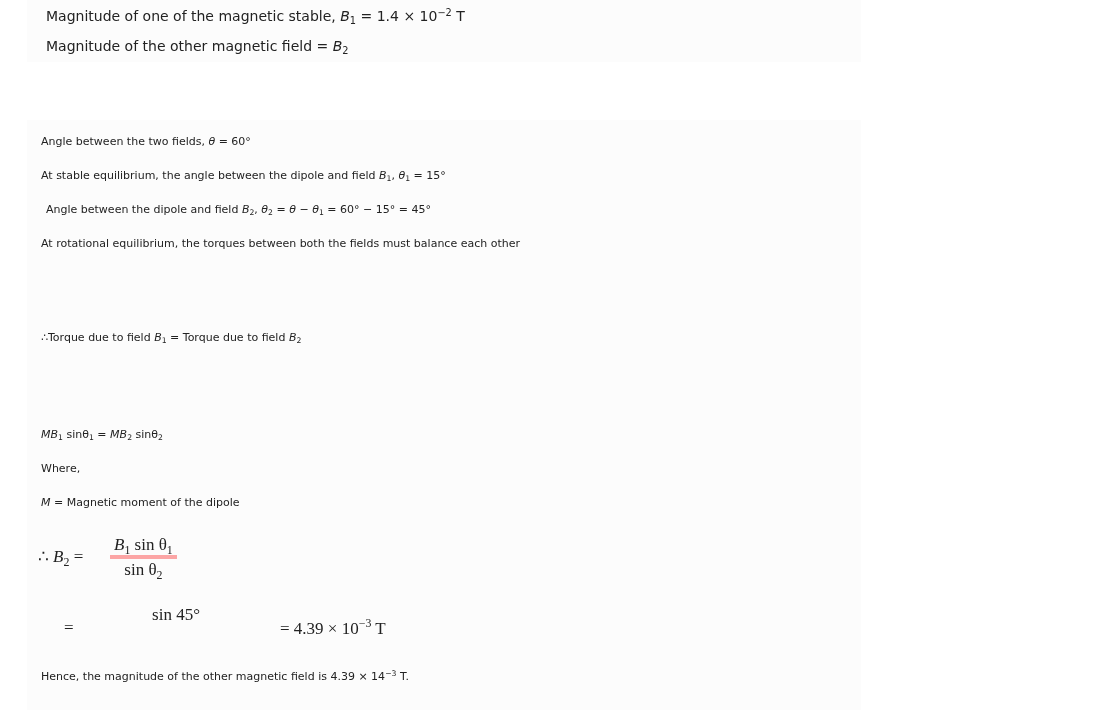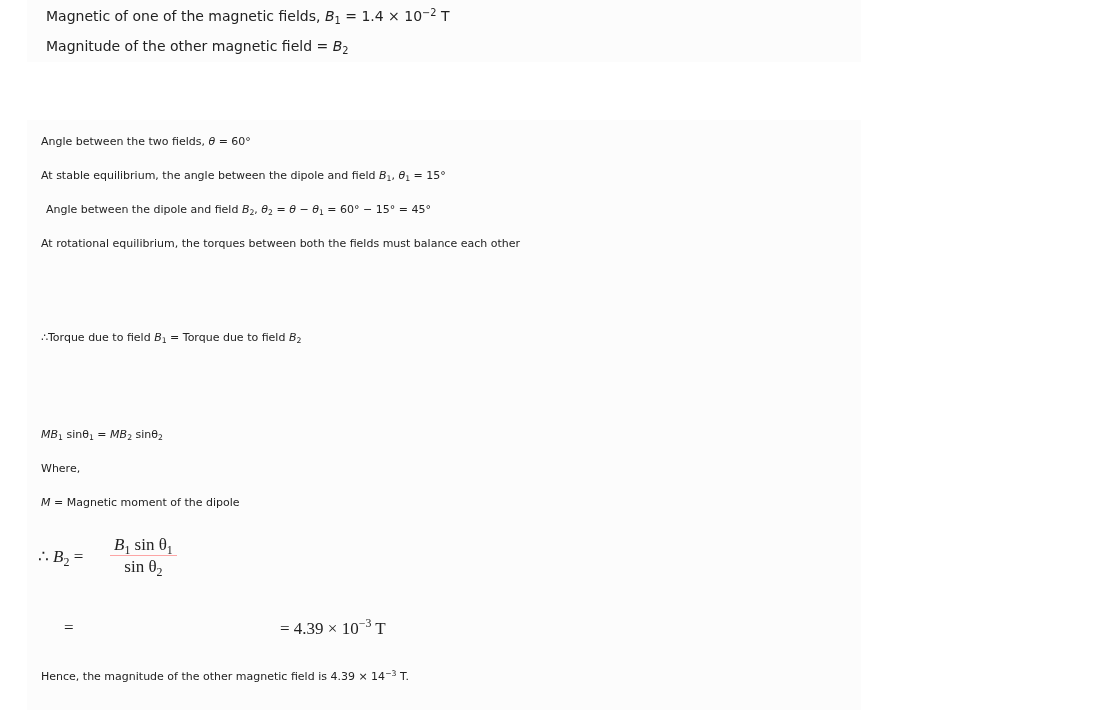--- a/index.html
+++ b/index.html
@@ -8,31 +8,31 @@
   .panel { position:absolute; background:#fcfcfc; }
   .p1 { left:27px; top:0; width:834px; height:62px; }
   .p2 { left:27px; top:120px; width:834px; height:590px; }
   .line { position:absolute; white-space:nowrap; font-size:11px; color:#222; }
   .small { font-size:14px; }
   .it { font-style:italic; }
   sub { font-size:70%; vertical-align:-0.3em; line-height:0; }
   sup { font-size:70%; vertical-align:0.55em; line-height:0; }
   .serif { font-family:"Liberation Serif", "DejaVu Serif", serif; font-size:17px; color:#222; }
   .frac { position:absolute; display:inline-block; text-align:center; }
-  .frac .num { display:block; padding:0 4px; border-bottom:1px solid #fca5a5; line-height:20px; }
+  .frac .num { display:block; padding:0 4px; border-bottom:4px solid #fca5a5; line-height:20px; }
   .frac .den { display:block; padding:0 4px; line-height:22px; }
 </style>
 </head>
 <body>
 
 <div class="panel p1"></div>
 <div class="panel p2"></div>
 
 <div class="line small" style="left:46px; top:8px;">
-  <span>Magnetic of one of the magnetic fields, </span><span class="it">B</span><sub>1</sub><span> = 1.4 × 10</span><sup>−2</sup><span> T</span>
+  <span>Magnitude of one of the magnetic stable, </span><span class="it">B</span><sub>1</sub><span> = 1.4 × 10</span><sup>−2</sup><span> T</span>
 </div>
 <div class="line small" style="left:46px; top:38px;">
   <span>Magnitude of the other magnetic field = </span><span class="it">B</span><sub>2</sub>
 </div>
 
 <div class="line" style="left:41px; top:135px;">
   <span>Angle between the two fields, </span><span class="it">θ</span><span> = 60°</span>
 </div>
 <div class="line" style="left:41px; top:169px;">
   <span>At stable equilibrium, the angle between the dipole and field </span><span class="it">B</span><sub>1</sub><span>, </span><span class="it">θ</span><sub>1</sub><span> = 15°</span>
@@ -64,20 +64,21 @@
 </div>
 <div class="frac serif" style="left:110px; top:535px;">
   <span class="num"><span class="it">B</span><sub>1</sub><span> sin θ</span><sub>1</sub></span>
   <span class="den"><span>sin θ</span><sub>2</sub></span>
 </div>
 
 <div class="line serif" style="left:64px; top:618px;">
   <span>=</span>
 </div>
 <div class="frac serif" style="left:76px; top:604px; width:200px;">
+  <span class="den"><span>sin 45°</span></span>
 </div>
 <div class="line serif" style="left:280px; top:619px;font-family:Liberation Serif, serif;">
   <span>=  4.39  ×  10</span><sup>−3</sup><span> T</span>
 </div>
 
 <div class="line" style="left:41px; top:670px;">
   <span>Hence, the magnitude of the other magnetic field is 4.39 × 14</span><sup>−3</sup><span> T.</span>
 </div>
 
 </body></html>

